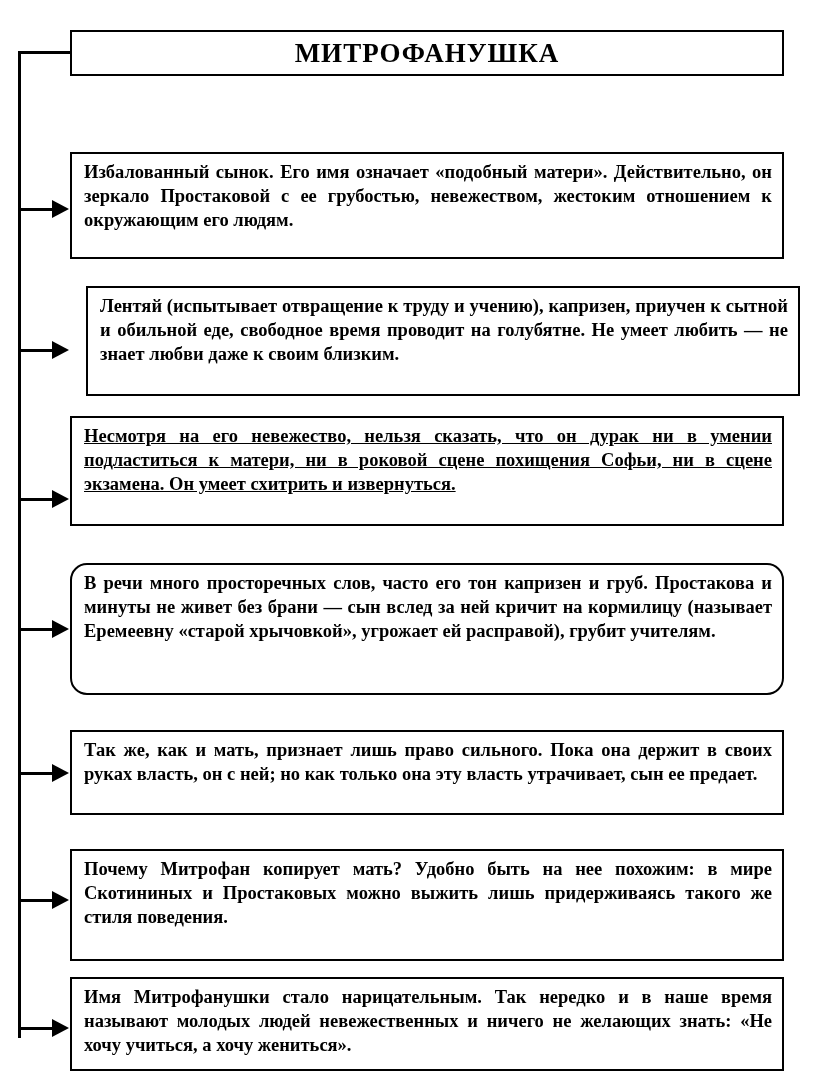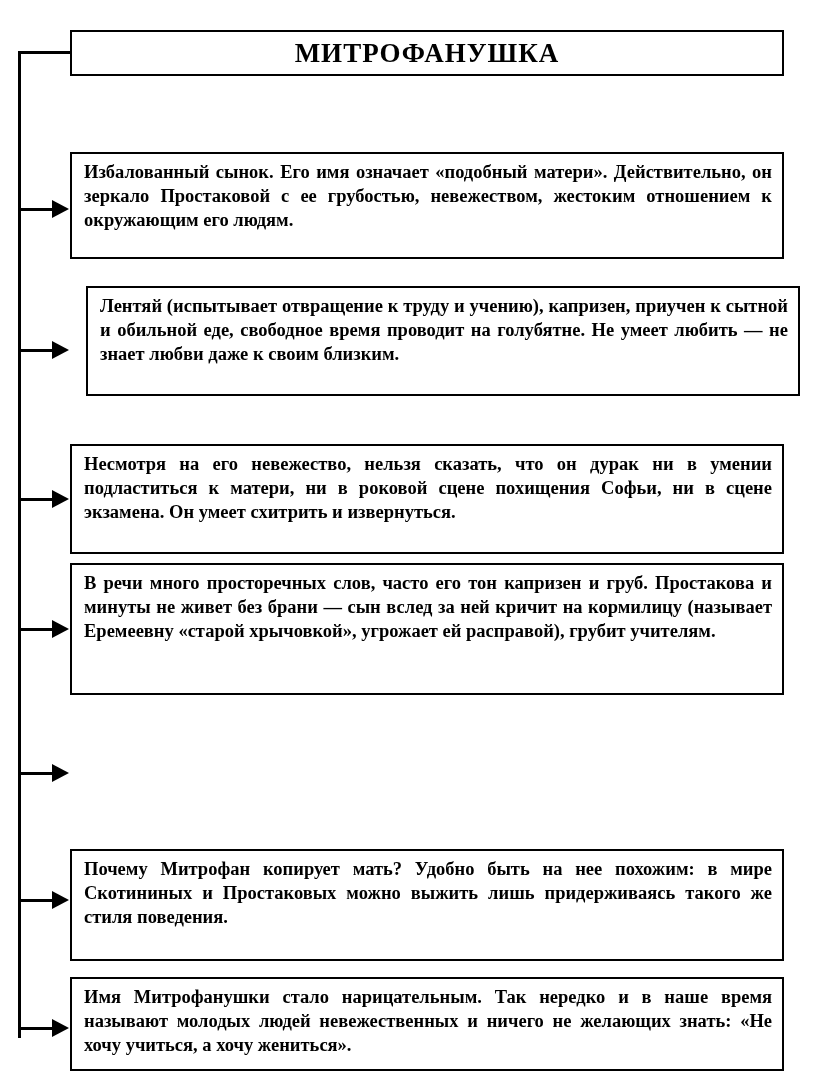--- a/index.html
+++ b/index.html
@@ -120,32 +120,35 @@
   </div>
 
   <div class="connector" style="top: 349px;"></div>
   <div class="arrow-head" style="top: 341px;"></div>
   <div class="item" style="top: 286px; height: 110px; margin-left: 16px;">
     <p>Лентяй (испытывает отвращение к труду и учению), капризен, приучен к сытной и обильной еде, свободное время проводит на голубятне. Не умеет любить — не знает любви даже к своим близким.</p>
   </div>
 
   <div class="connector" style="top: 498px;"></div>
   <div class="arrow-head" style="top: 490px;"></div>
-  <div class="item" style="top: 444px; height: 110px;">
+  <div class="item" style="top: 416px; height: 110px; text-decoration: underline;">
     <p>Несмотря на его невежество, нельзя сказать, что он дурак ни в умении подластиться к матери, ни в роковой сцене похищения Софьи, ни в сцене экзамена. Он умеет схитрить и извернуться.</p>
   </div>
 
   <div class="connector" style="top: 628px;"></div>
   <div class="arrow-head" style="top: 620px;"></div>
-  <div class="item" style="top: 563px; height: 132px;">
+  <div class="item" style="top: 563px; height: 132px; border-radius: 17px;">
     <p>В речи много просторечных слов, часто его тон капризен и груб. Простакова и минуты не живет без брани — сын вслед за ней кричит на кормилицу (называет Еремеевну «старой хрычовкой», угрожает ей расправой), грубит учителям.</p>
   </div>
 
   <div class="connector" style="top: 772px;"></div>
   <div class="arrow-head" style="top: 764px;"></div>
+  <div class="item" style="top: 730px; height: 85px;">
+    <p>Так же, как и мать, признает лишь право сильного. Пока она держит в своих руках власть, он с ней; но как только она эту власть утрачивает, сын ее предает.</p>
+  </div>
 
   <div class="connector" style="top: 899px;"></div>
   <div class="arrow-head" style="top: 891px;"></div>
   <div class="item" style="top: 849px; height: 112px;">
     <p>Почему Митрофан копирует мать? Удобно быть на нее похожим: в мире Скотининых и Простаковых можно выжить лишь придерживаясь такого же стиля поведения.</p>
   </div>
 
   <div class="connector" style="top: 1027px;"></div>
   <div class="arrow-head" style="top: 1019px;"></div>
   <div class="item" style="top: 977px; height: 94px;">

